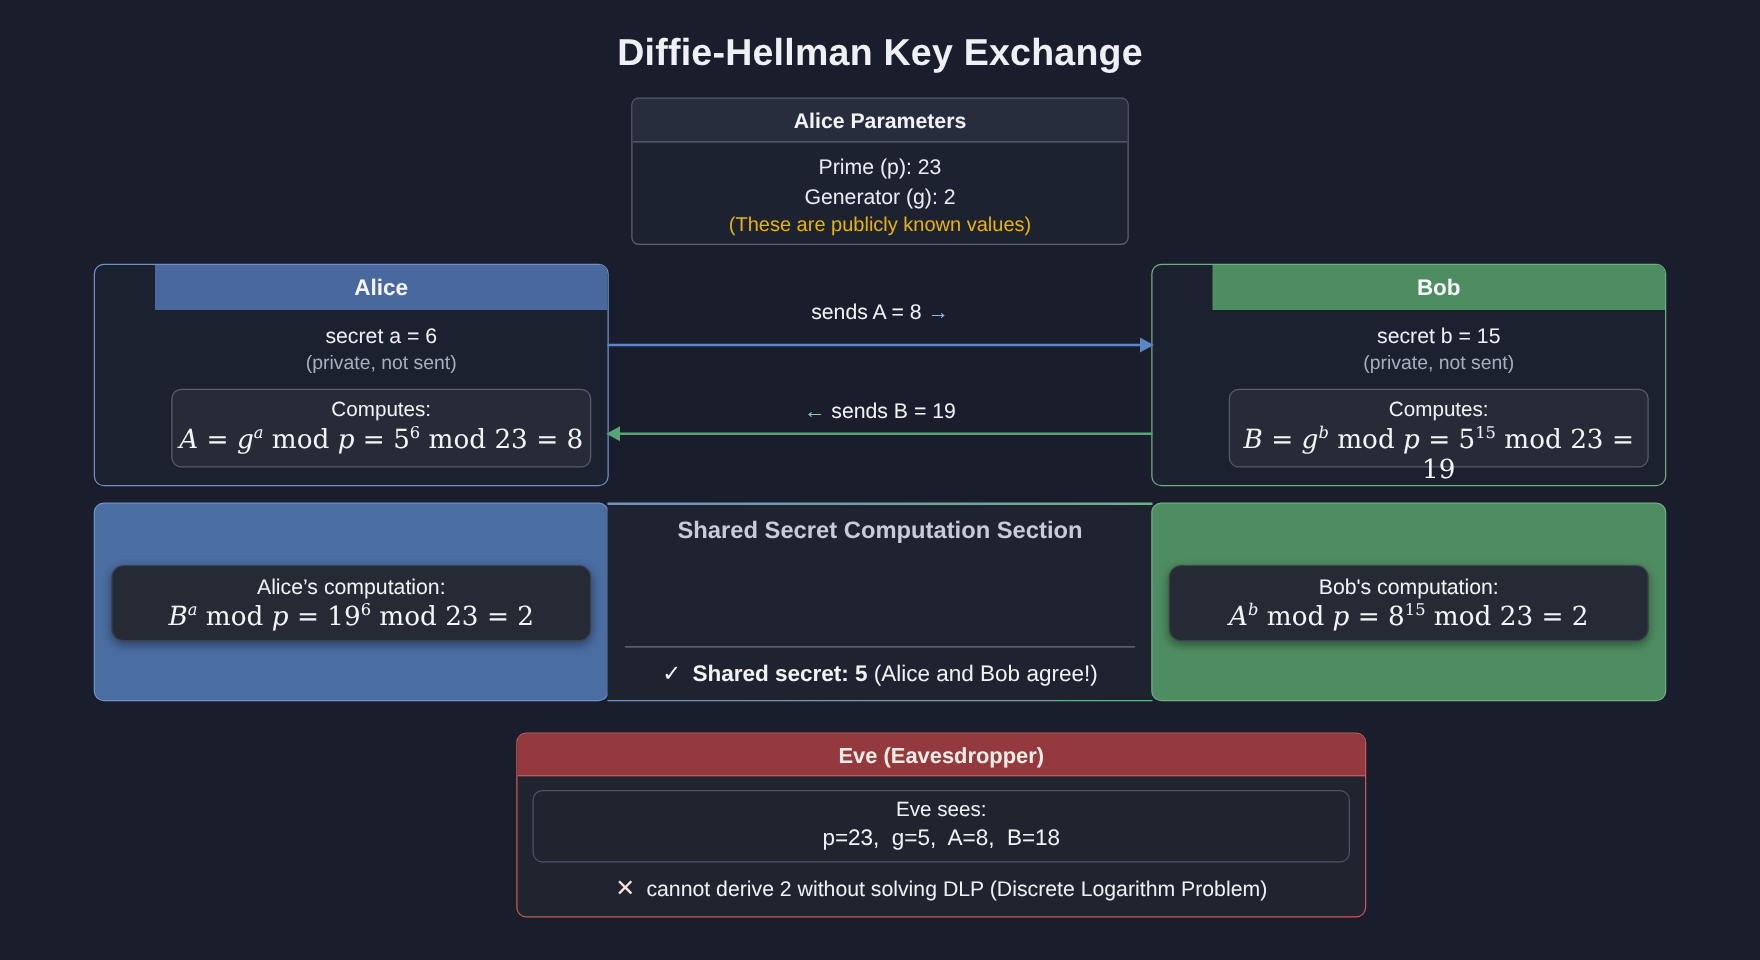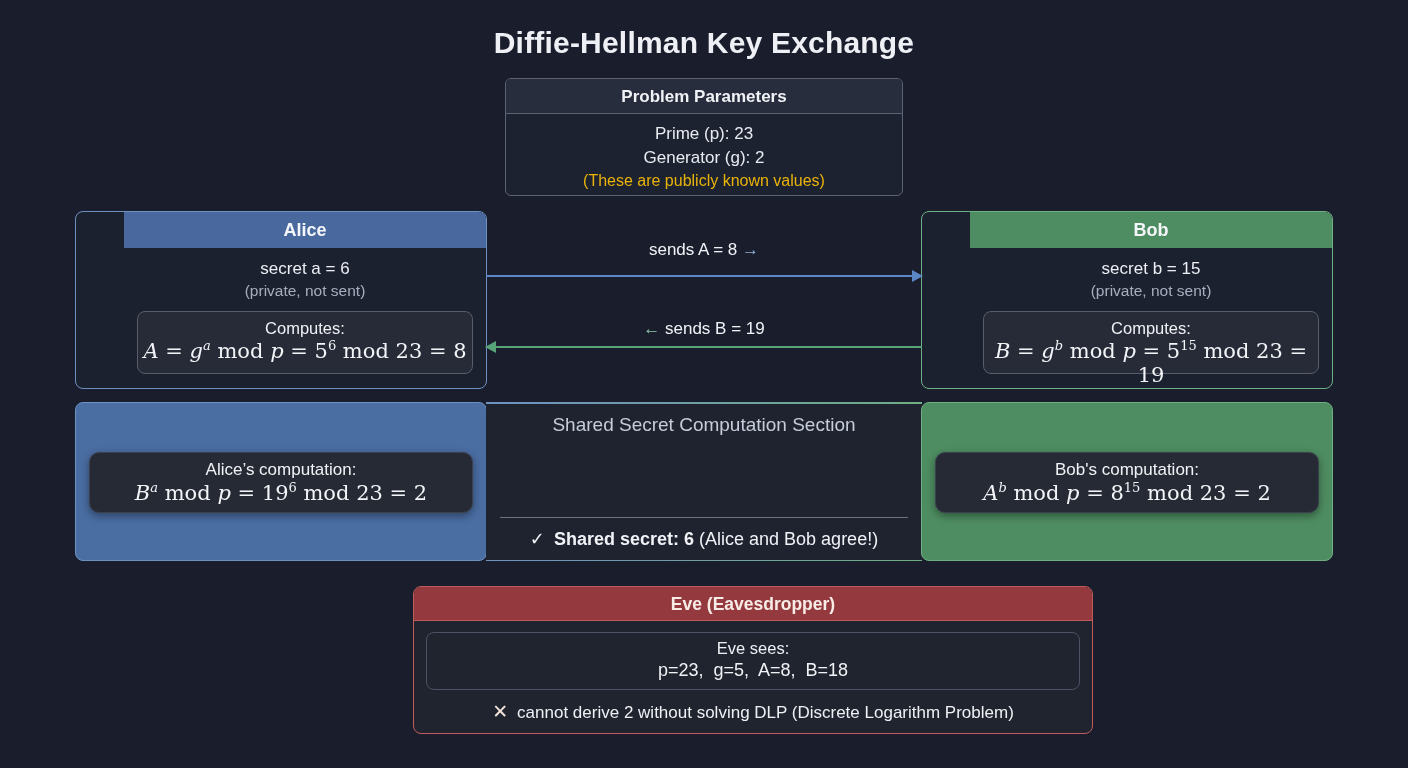--- a/index.html
+++ b/index.html
@@ -105,21 +105,21 @@
     background: #1f2330;
   }
   .middle-edge {
     position: absolute; left: 0; width: 100%; height: 1.5px;
     background: linear-gradient(90deg, #6d92c2, #70ae84);
   }
   .middle-edge-top { top: 0; }
   .middle-edge-bottom { bottom: 0; }
   .middle-title {
     margin-top: 12px; text-align: center;
-    font-size: 19px; font-weight: normal; color: #c6ccd9;
+    font-size: 19px; font-weight: bold; color: #c6ccd9;
   }
   .middle-divider {
     position: absolute; left: 14px; right: 14px; bottom: 43px;
     height: 1px; background: #6b7384;
   }
   .middle-result {
     position: absolute; left: 0; width: 100%; bottom: 11px;
     text-align: center; font-size: 18px; color: #f0f2f6; white-space: pre-wrap;
   }
   .result-check { font-weight: bold; margin-right: 9px; }
@@ -150,21 +150,21 @@
   .eve-cross { color: #f3e3da; font-size: 19px; margin-right: 9px; }
 </style>
 </head>
 <body>
 
 <div class="canvas">
 
   <div class="page-title">Diffie-Hellman Key Exchange</div>
 
   <div class="params-box">
-    <div class="params-header">Problem Parameters</div>
+    <div class="params-header">Alice Parameters</div>
     <div class="params-body">
       <div class="params-line">Prime (p): 23</div>
       <div class="params-line">Generator (g): 2</div>
       <div class="params-note">(These are publicly known values)</div>
     </div>
   </div>
 
   <div class="party-box party-alice">
     <div class="party-header">Alice</div>
     <div class="party-secret">secret a = 6</div>
@@ -198,21 +198,21 @@
       <div class="panel-inner-label">Alice’s computation:</div>
       <div class="formula"><span class="fvar">B</span><sup class="fvar">a</sup><span> mod </span><span class="fvar">p</span><span> = 19</span><sup>6</sup><span> mod 23 = 2</span></div>
     </div>
   </div>
 
   <div class="middle-section">
     <div class="middle-edge middle-edge-top"></div>
     <div class="middle-edge middle-edge-bottom"></div>
     <div class="middle-title">Shared Secret Computation Section</div>
     <div class="middle-divider"></div>
-    <div class="middle-result"><span class="result-check">✓</span><span class="result-bold">Shared secret: 6</span><span> (Alice and Bob agree!)</span></div>
+    <div class="middle-result"><span class="result-check">✓</span><span class="result-bold">Shared secret: 5</span><span> (Alice and Bob agree!)</span></div>
   </div>
 
   <div class="bottom-panel panel-bob">
     <div class="panel-inner">
       <div class="panel-inner-label">Bob's computation:</div>
       <div class="formula"><span class="fvar">A</span><sup class="fvar">b</sup><span> mod </span><span class="fvar">p</span><span> = 8</span><sup>15</sup><span> mod 23 = 2</span></div>
     </div>
   </div>
 
   <div class="eve-box">

